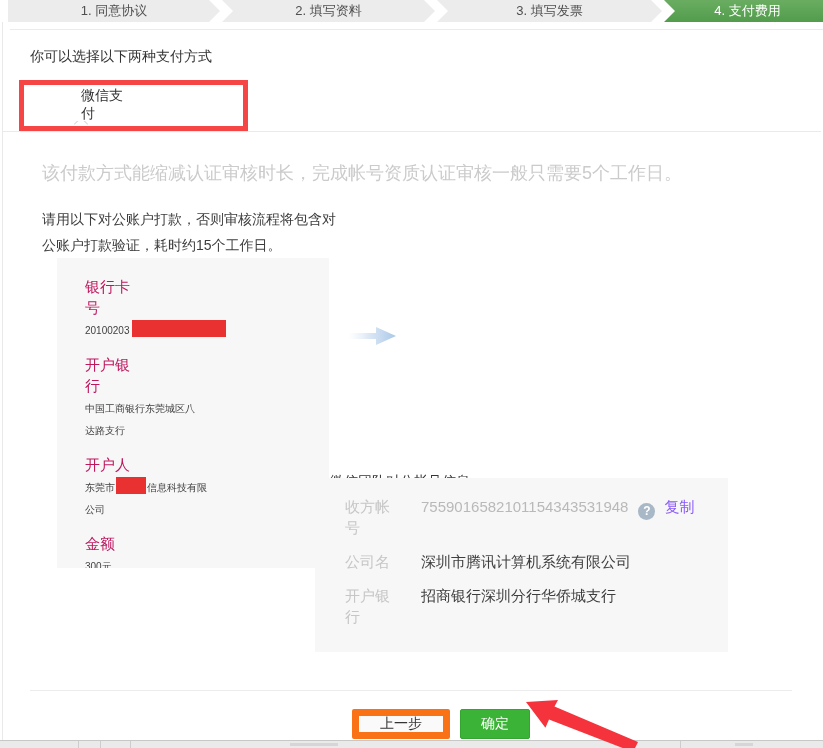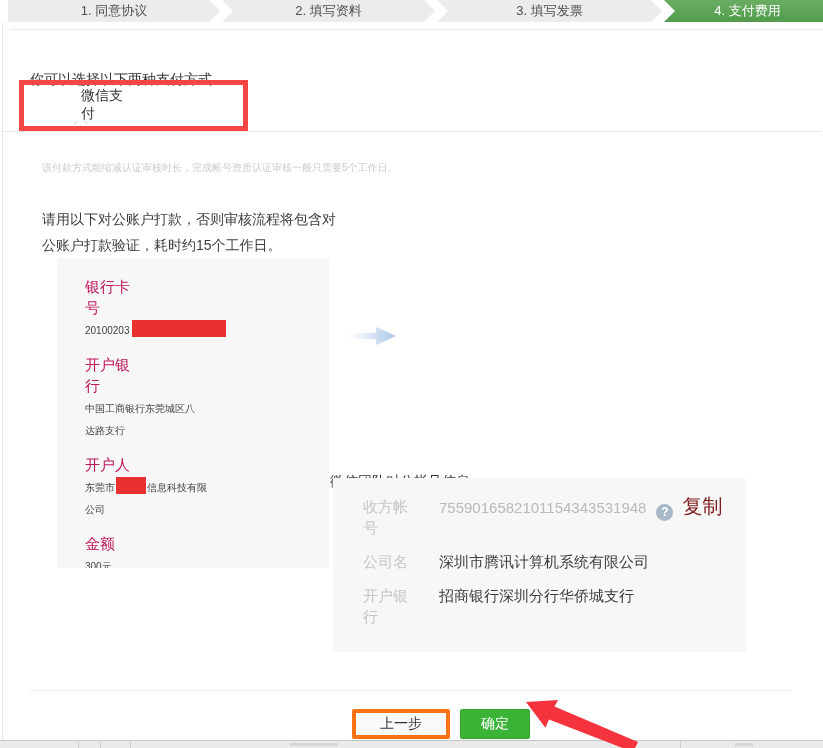--- a/index.html
+++ b/index.html
@@ -16,33 +16,33 @@
   .step-mid2  { width:213px; clip-path:polygon(0 0, calc(100% - 11px) 0, 100% 50%, calc(100% - 11px) 100%, 0 100%, 11px 50%); }
   .step-mid3  { width:225px; clip-path:polygon(0 0, calc(100% - 11px) 0, 100% 50%, calc(100% - 11px) 100%, 0 100%, 11px 50%); }
   .step-last  { width:167px; clip-path:polygon(0 0, 100% 0, 100% 100%, 0 100%, 11px 50%);
                 background:linear-gradient(#6aad62,#529c4c); color:#fff; }
 
   .panel-frame { position:absolute; top:22px; bottom:8px; left:2px; right:822px;
                  border-left:1px solid #e9e9e9; }
   .top-divider { position:absolute; top:29px; left:10px; right:0; height:1px; background:#ebebeb; }
 
   
-  .intro { position:absolute; left:30px; top:48px; font-size:14px; color:#333;margin-top:23px; }
+  .intro { position:absolute; left:30px; top:48px; font-size:14px; color:#333; }
   .tabs { position:absolute; left:33px; top:89px; display:flex; z-index:2; }
   .tab { height:32px; display:flex; align-items:center; justify-content:center; font-size:14px; cursor:pointer; }
   .tab-bank { width:120px; background:#5a6270; color:#fff; }
   .tab-wechat { width:95px; background:#fff; color:#333;padding-left:48px; }
   .tab-underline { position:absolute; top:131px; left:3px; right:2px; height:1px; background:#eaeaea; }
   .tab-notch { position:absolute; left:76px; top:119px; width:10px; height:10px; background:#fff;
                border-left:1px solid #d9d9d9; border-top:1px solid #d9d9d9; transform:rotate(45deg); z-index:1; }
   .annotation-tabs { position:absolute; left:19px; top:80px; width:229px; height:51px;
                      border:5px solid #f64545; z-index:5; pointer-events:none; }
 
   
-  .muted-note { position:absolute; left:42px; top:161px; font-size:10px; color:#cbcbcb; }
+  .muted-note { position:absolute; left:42px; top:161px; font-size:18px; color:#cbcbcb; }
   .instruction { position:absolute; left:42px; top:206px; font-size:14px; line-height:26px;
                  color:#3c3c3c; white-space:pre-line; }
 
   
   .payer-box { position:absolute; left:57px; top:258px; width:272px; height:310px;
                background:#f7f7f8; padding:18px 28px; overflow:hidden; }
   .field { margin-bottom:12px; }
   .field-label { display:block; white-space:pre-line; font-size:15px; line-height:21px;
                  color:#be185d; width:60px; margin-bottom:2px; }
   .field-value { display:block; font-size:10px; line-height:22px; color:#3f3f3f;
@@ -50,37 +50,37 @@
   .redact-card { display:inline-block; width:94px; height:17px; background:#e93131;
                  vertical-align:-3px; margin-left:2px; }
   .redact-holder { display:inline-block; width:30px; height:17px; background:#e93131;
                    vertical-align:-3px; margin:0 1px; }
 
   
   .arrow-blue { position:absolute; left:346px; top:324px; }
 
   
   .wechat-title { position:absolute; left:330px; top:433px; font-size:14px; color:#353535;margin-top:40px; }
-  .wechat-box { position:absolute; left:333px; top:478px; width:413px; height:174px;
+  .wechat-box { position:absolute; left:315px; top:478px; width:413px; height:174px;
                 background:#f7f7f8; padding:18px 0 0 30px; overflow:hidden; }
   .wrow { display:flex; align-items:flex-start; margin-bottom:13px; }
   .wrow-label { width:52px; margin-right:24px; font-size:15px; line-height:21px;
                 color:#c6c6c6; white-space:pre-line; flex:none; }
   .wrow-value { font-size:15px; line-height:21px; color:#3f3f3f; }
   .account-number { color:#b9b9b9; }
   .help-icon { display:inline-flex; align-items:center; justify-content:center;
                width:17px; height:17px; border-radius:50%; background:#a9b8c6; color:#fff;
                font-size:12px; font-weight:bold; margin:0 9px 0 10px; vertical-align:-3px; cursor:pointer; }
-  .copy-link { color:#7f1d1d; font-size:20px; text-decoration:none; cursor:pointer;margin-top:8px; }
+  .copy-link { color:#8b5cf6; font-size:15px; text-decoration:none; cursor:pointer;margin-top:8px; }
 
   
   .footer-divider { position:absolute; top:690px; left:30px; right:31px; height:1px; background:#ececec; }
   .btn { position:absolute; top:709px; height:30px; display:flex; align-items:center;
          justify-content:center; font-size:14px; border-radius:2px; cursor:pointer; }
-  .btn-back { left:352px; width:98px; background:#fafafa; border:4px solid #f97316; color:#333; }
+  .btn-back { left:352px; width:98px; background:#fafafa; border:7px solid #f97316; color:#333; }
   .btn-confirm { left:460px; width:70px; background:#3bb337; border:1px solid #35a531; color:#fff; }
   .annotation-arrow { position:absolute; left:518px; top:700px; z-index:10; pointer-events:none; }
 
   
   .bottom-strip { position:absolute; left:0; right:0; bottom:0; height:8px;
                   background:#eaeaea; border-top:1px solid #c7c7c7; }
   .strip-line { position:absolute; top:0; bottom:0; width:1px; background:#cdcdcd; }
   .strip-smudge { position:absolute; top:2px; height:3px; background:#d6d6d6; }
 </style>
 </head>

